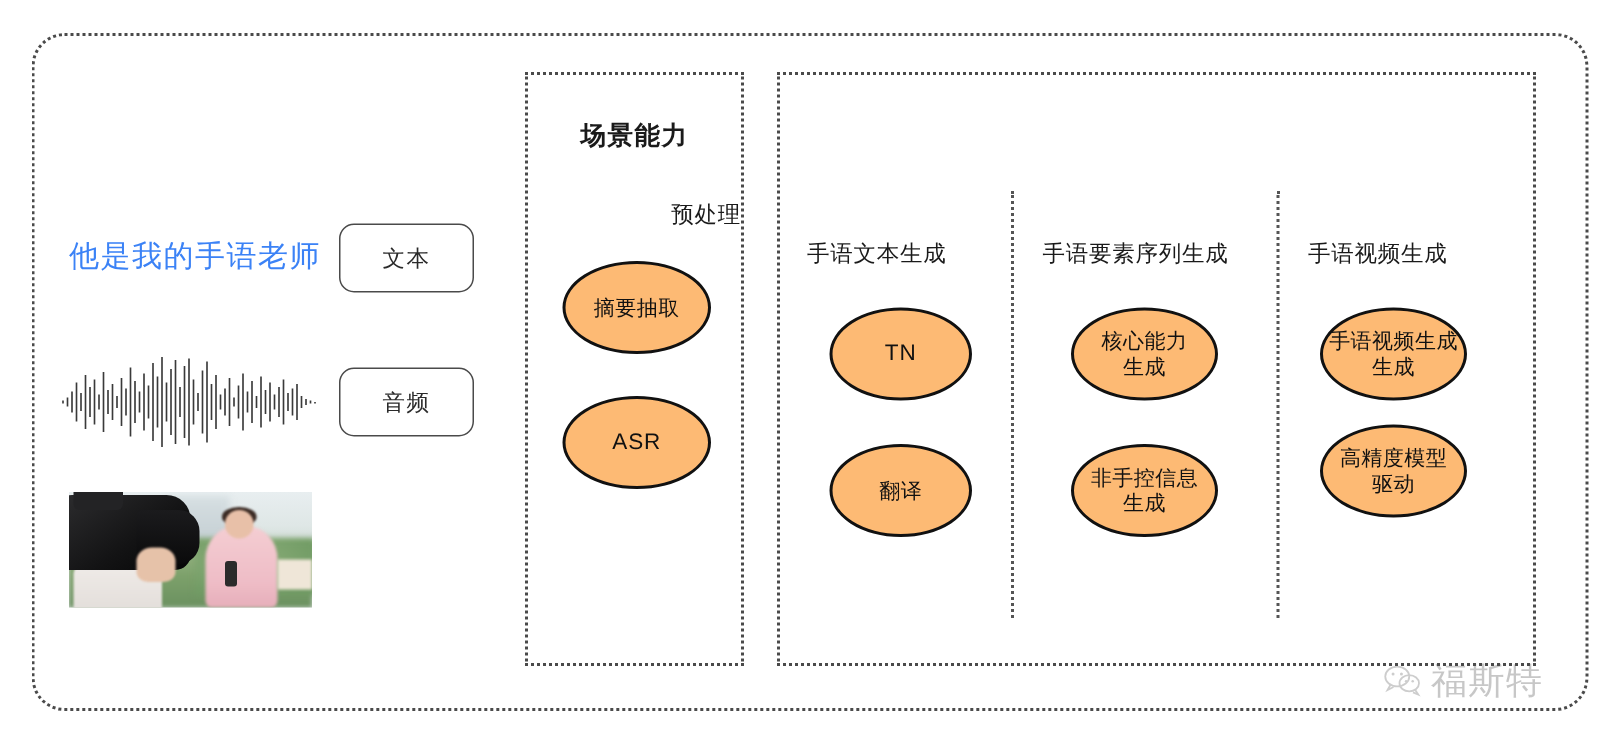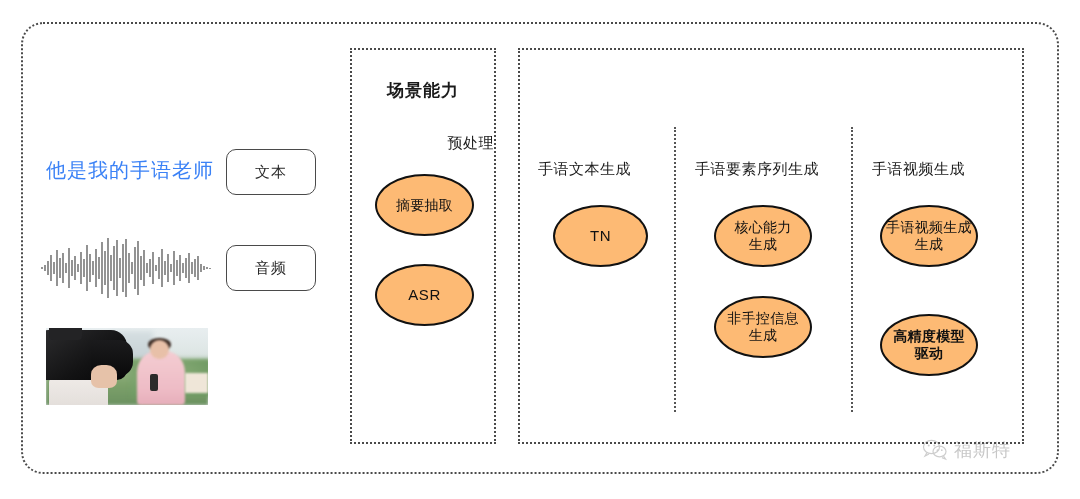--- a/index.html
+++ b/index.html
@@ -234,21 +234,21 @@
   #watermark {
     position: absolute;
     left: 922px;
     top: 438px;
     display: flex;
     align-items: center;
     gap: 6px;
     opacity: 0.32;
   }
   #watermark .wm-text {
-    font-size: 18px;
+    font-size: 24px;
     color: #555;
     letter-spacing: 1px;
   }
 </style>
 </head>
 <body>
 
 <div id="canvas">
 
   <div class="outer-frame"></div>
@@ -357,35 +357,36 @@
   <div class="section-box" id="core-box">
 
 
     <div class="col-divider" id="divider-1"></div>
     <div class="col-divider" id="divider-2"></div>
 
     <div class="group-label" style="left:18px; top:110px;">手语文本生成</div>
 
     <div class="ellipse latin" style="left:33px; top:155px; width:95px; height:62px;">TN</div>
 
+    <div class="ellipse" style="left:33px; top:246px; width:95px; height:62px;">翻译</div>
 
     <div class="group-label" style="left:175px; top:110px;">手语要素序列生成</div>
 
     <div class="ellipse" style="left:194px; top:155px; width:98px; height:62px;">核心能力
 生成</div>
 
     <div class="ellipse" style="left:194px; top:246px; width:98px; height:62px;">非手控信息
 生成</div>
 
     <div class="group-label" style="left:352px; top:110px;text-align:right;">手语视频生成</div>
 
     <div class="ellipse" style="left:360px; top:155px; width:98px; height:62px;">手语视频生成
 生成</div>
 
-    <div class="ellipse" style="left:360px; top:264px; width:98px; height:62px;font-weight:bold;">高精度模型
+    <div class="ellipse" style="left:360px; top:233px; width:98px; height:62px;">高精度模型
 驱动</div>
   </div>
 
   <div id="watermark">
     <svg width="26" height="22" viewBox="0 0 26 22">
       <ellipse cx="9.5" cy="8" rx="8" ry="6.6" fill="none" stroke="#666" stroke-width="1.2"></ellipse>
       <path d="M5 13.5 L3 17 L7 15" fill="none" stroke="#666" stroke-width="1.2"></path>
       <circle cx="6.7" cy="6.4" r="1" fill="#666"></circle>
       <circle cx="12.3" cy="6.4" r="1" fill="#666"></circle>
       <ellipse cx="17.5" cy="12.5" rx="6.5" ry="5.4" fill="none" stroke="#666" stroke-width="1.2"></ellipse>

